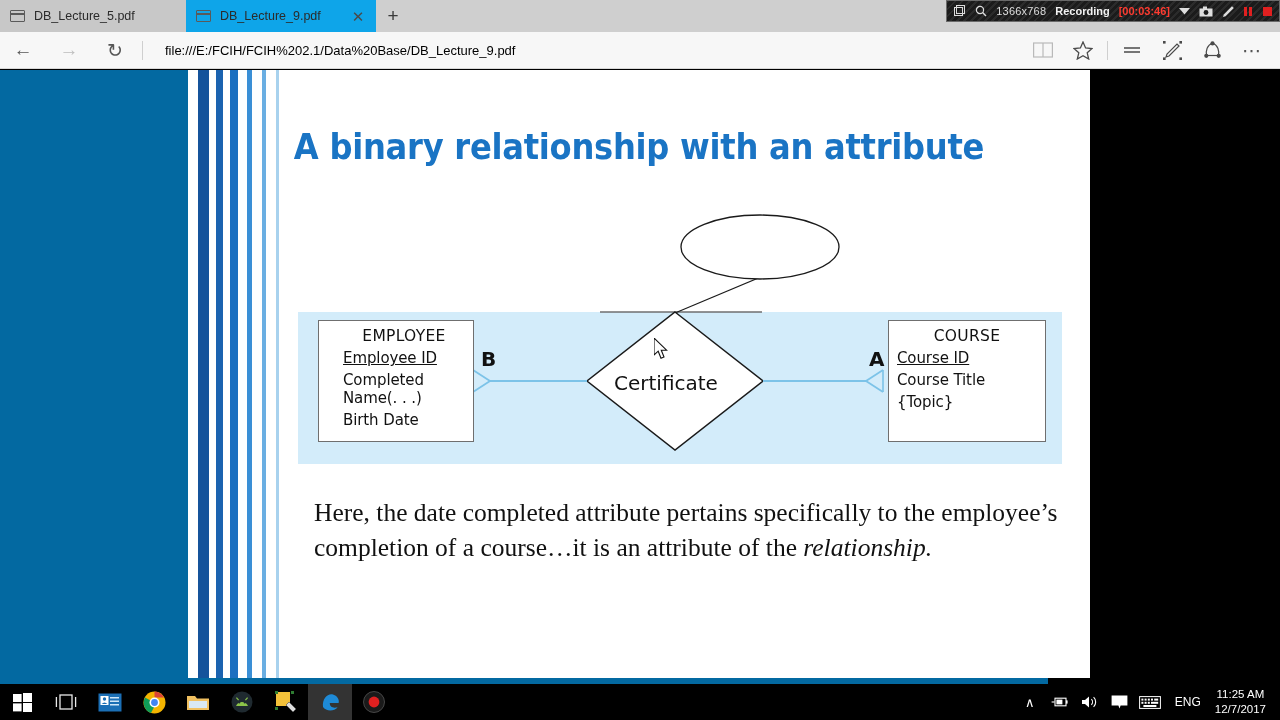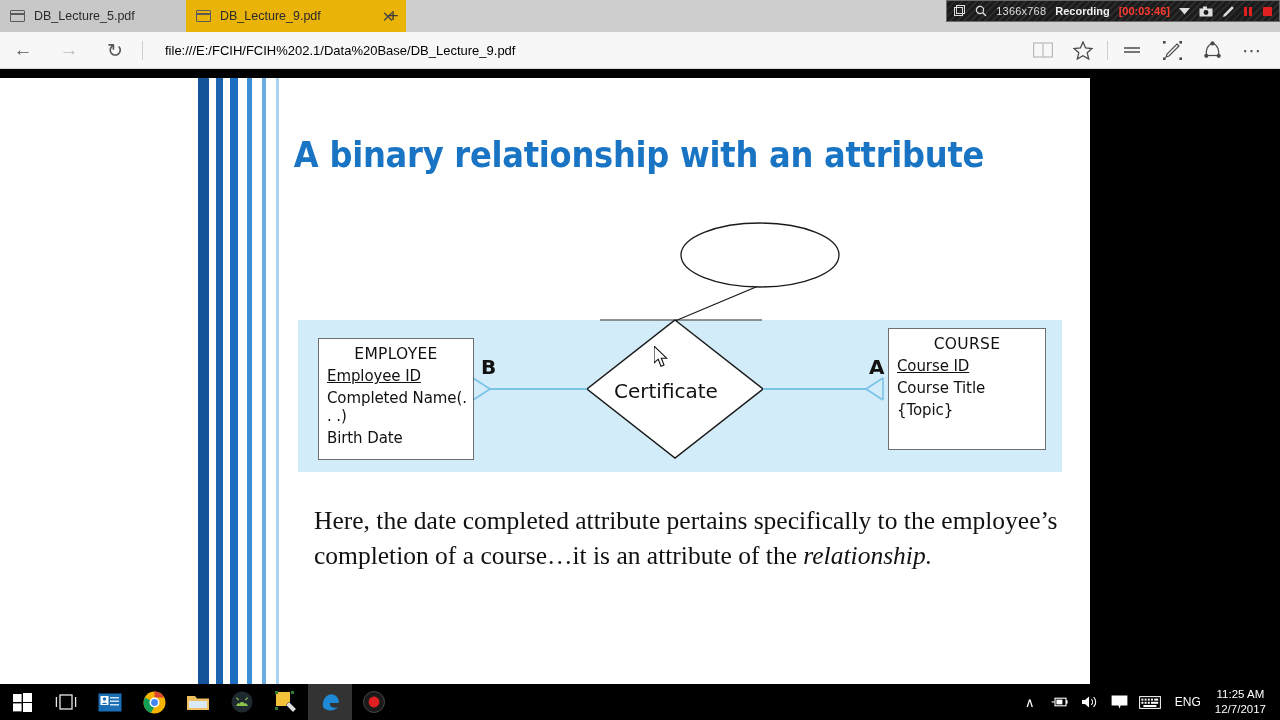--- a/index.html
+++ b/index.html
@@ -16,21 +16,21 @@
     position: absolute; left: 0; top: 0; width: 1280px; height: 32px;
     background: #cfcfcf;
   }
   .tab {
     position: absolute; top: 0; height: 32px;
     display: flex; align-items: center; gap: 9px;
     padding: 0 10px;
     font-size: 12.5px; color: #2b2b2b;
   }
   .tab.inactive { left: 0; width: 186px; background: #c8c8c8; }
-  .tab.active { left: 186px; width: 220px; background: #eab308; }
+  .tab.active { left: 186px; width: 190px; background: #0ea5e9; }
   .tab-ico {
     width: 15px; height: 12px; border: 1.6px solid #5a5a5a;
     border-radius: 1px; position: relative; flex: none;
   }
   .tab-ico::before {
     content: ""; position: absolute; left: 0; right: 0; top: 2.4px;
     height: 1.6px; background: #5a5a5a;
   }
   .tab-title {
     white-space: nowrap; overflow: hidden; text-overflow: ellipsis;
@@ -84,22 +84,21 @@
   .rec-ic { color: #dedede; display: flex; align-items: center; }
   .sq { width: 9px; height: 9px; background: #e02020; display: inline-block; }
   .pausebar {
     display: inline-block; width: 3px; height: 9px; background: #e02020;
     margin-right: 2px;
   }
 
   
   .viewer {
     position: absolute; left: 0; top: 70px; width: 1048px; height: 614px;
-    background: #ffffff;
-    margin-top: 8px;
+    background: #0369a1;
   }
   .page {
     position: absolute; left: 188px; top: 0; width: 902px; height: 608px;
     background: #fff;
   }
   .stripe { position: absolute; top: 0; height: 608px; }
 
   .slide-title {
     position: absolute; left: 0; right: 0; top: 57px;
     text-align: center;
@@ -317,21 +316,21 @@
         <line x1="575" y1="311" x2="678" y2="311" stroke="#7cc3e8" stroke-width="2"></line>
 
         <line x1="678" y1="311" x2="695" y2="300" stroke="#7cc3e8" stroke-width="1.8"></line>
         <line x1="678" y1="311" x2="695" y2="322" stroke="#7cc3e8" stroke-width="1.8"></line>
         <line x1="695" y1="300" x2="695" y2="322" stroke="#7cc3e8" stroke-width="1.6"></line>
       </svg>
 
 
       <div class="diamond-label" style="left:426px;top:301px;">Certificate</div>
 
-      <div class="entity" style="left:130px;top:260px;width:156px;height:122px;">
+      <div class="entity" style="left:130px;top:250px;width:156px;height:122px;padding-left:16px;">
         <div class="ename">EMPLOYEE</div>
         <div class="attr key">Employee ID</div>
         <div class="attr">Completed Name(. . .)</div>
         <div class="attr">Birth Date</div>
       </div>
       <div class="cardlabel" style="left:293px;top:277px;">B</div>
 
       <div class="entity" style="left:700px;top:250px;width:158px;height:122px;">
         <div class="ename">COURSE</div>
         <div class="attr key">Course ID</div>

